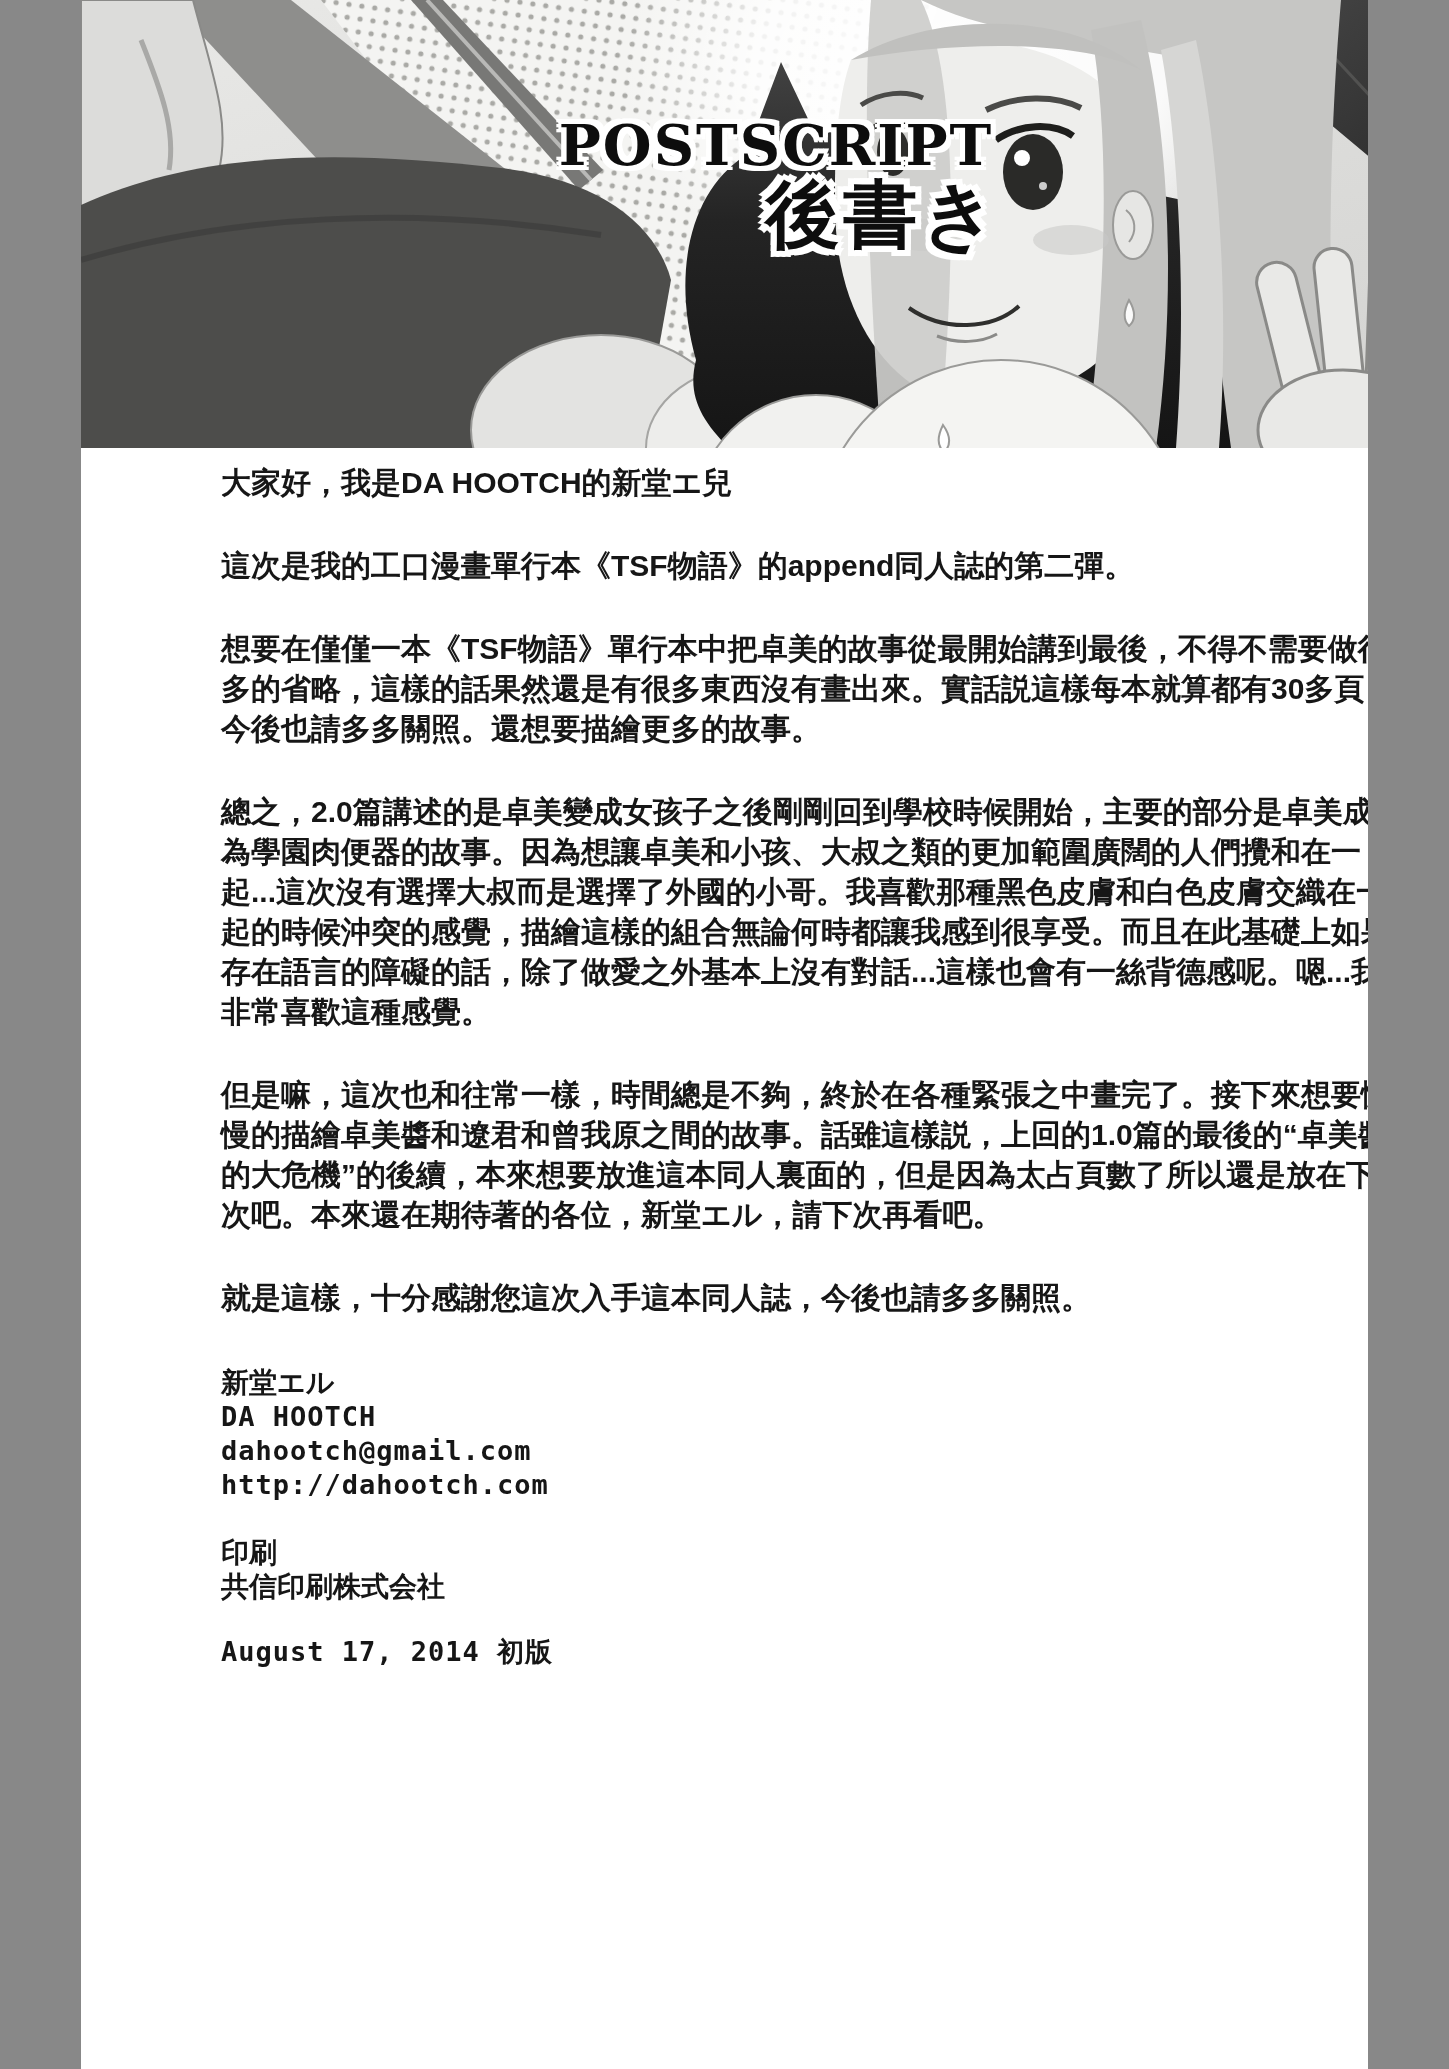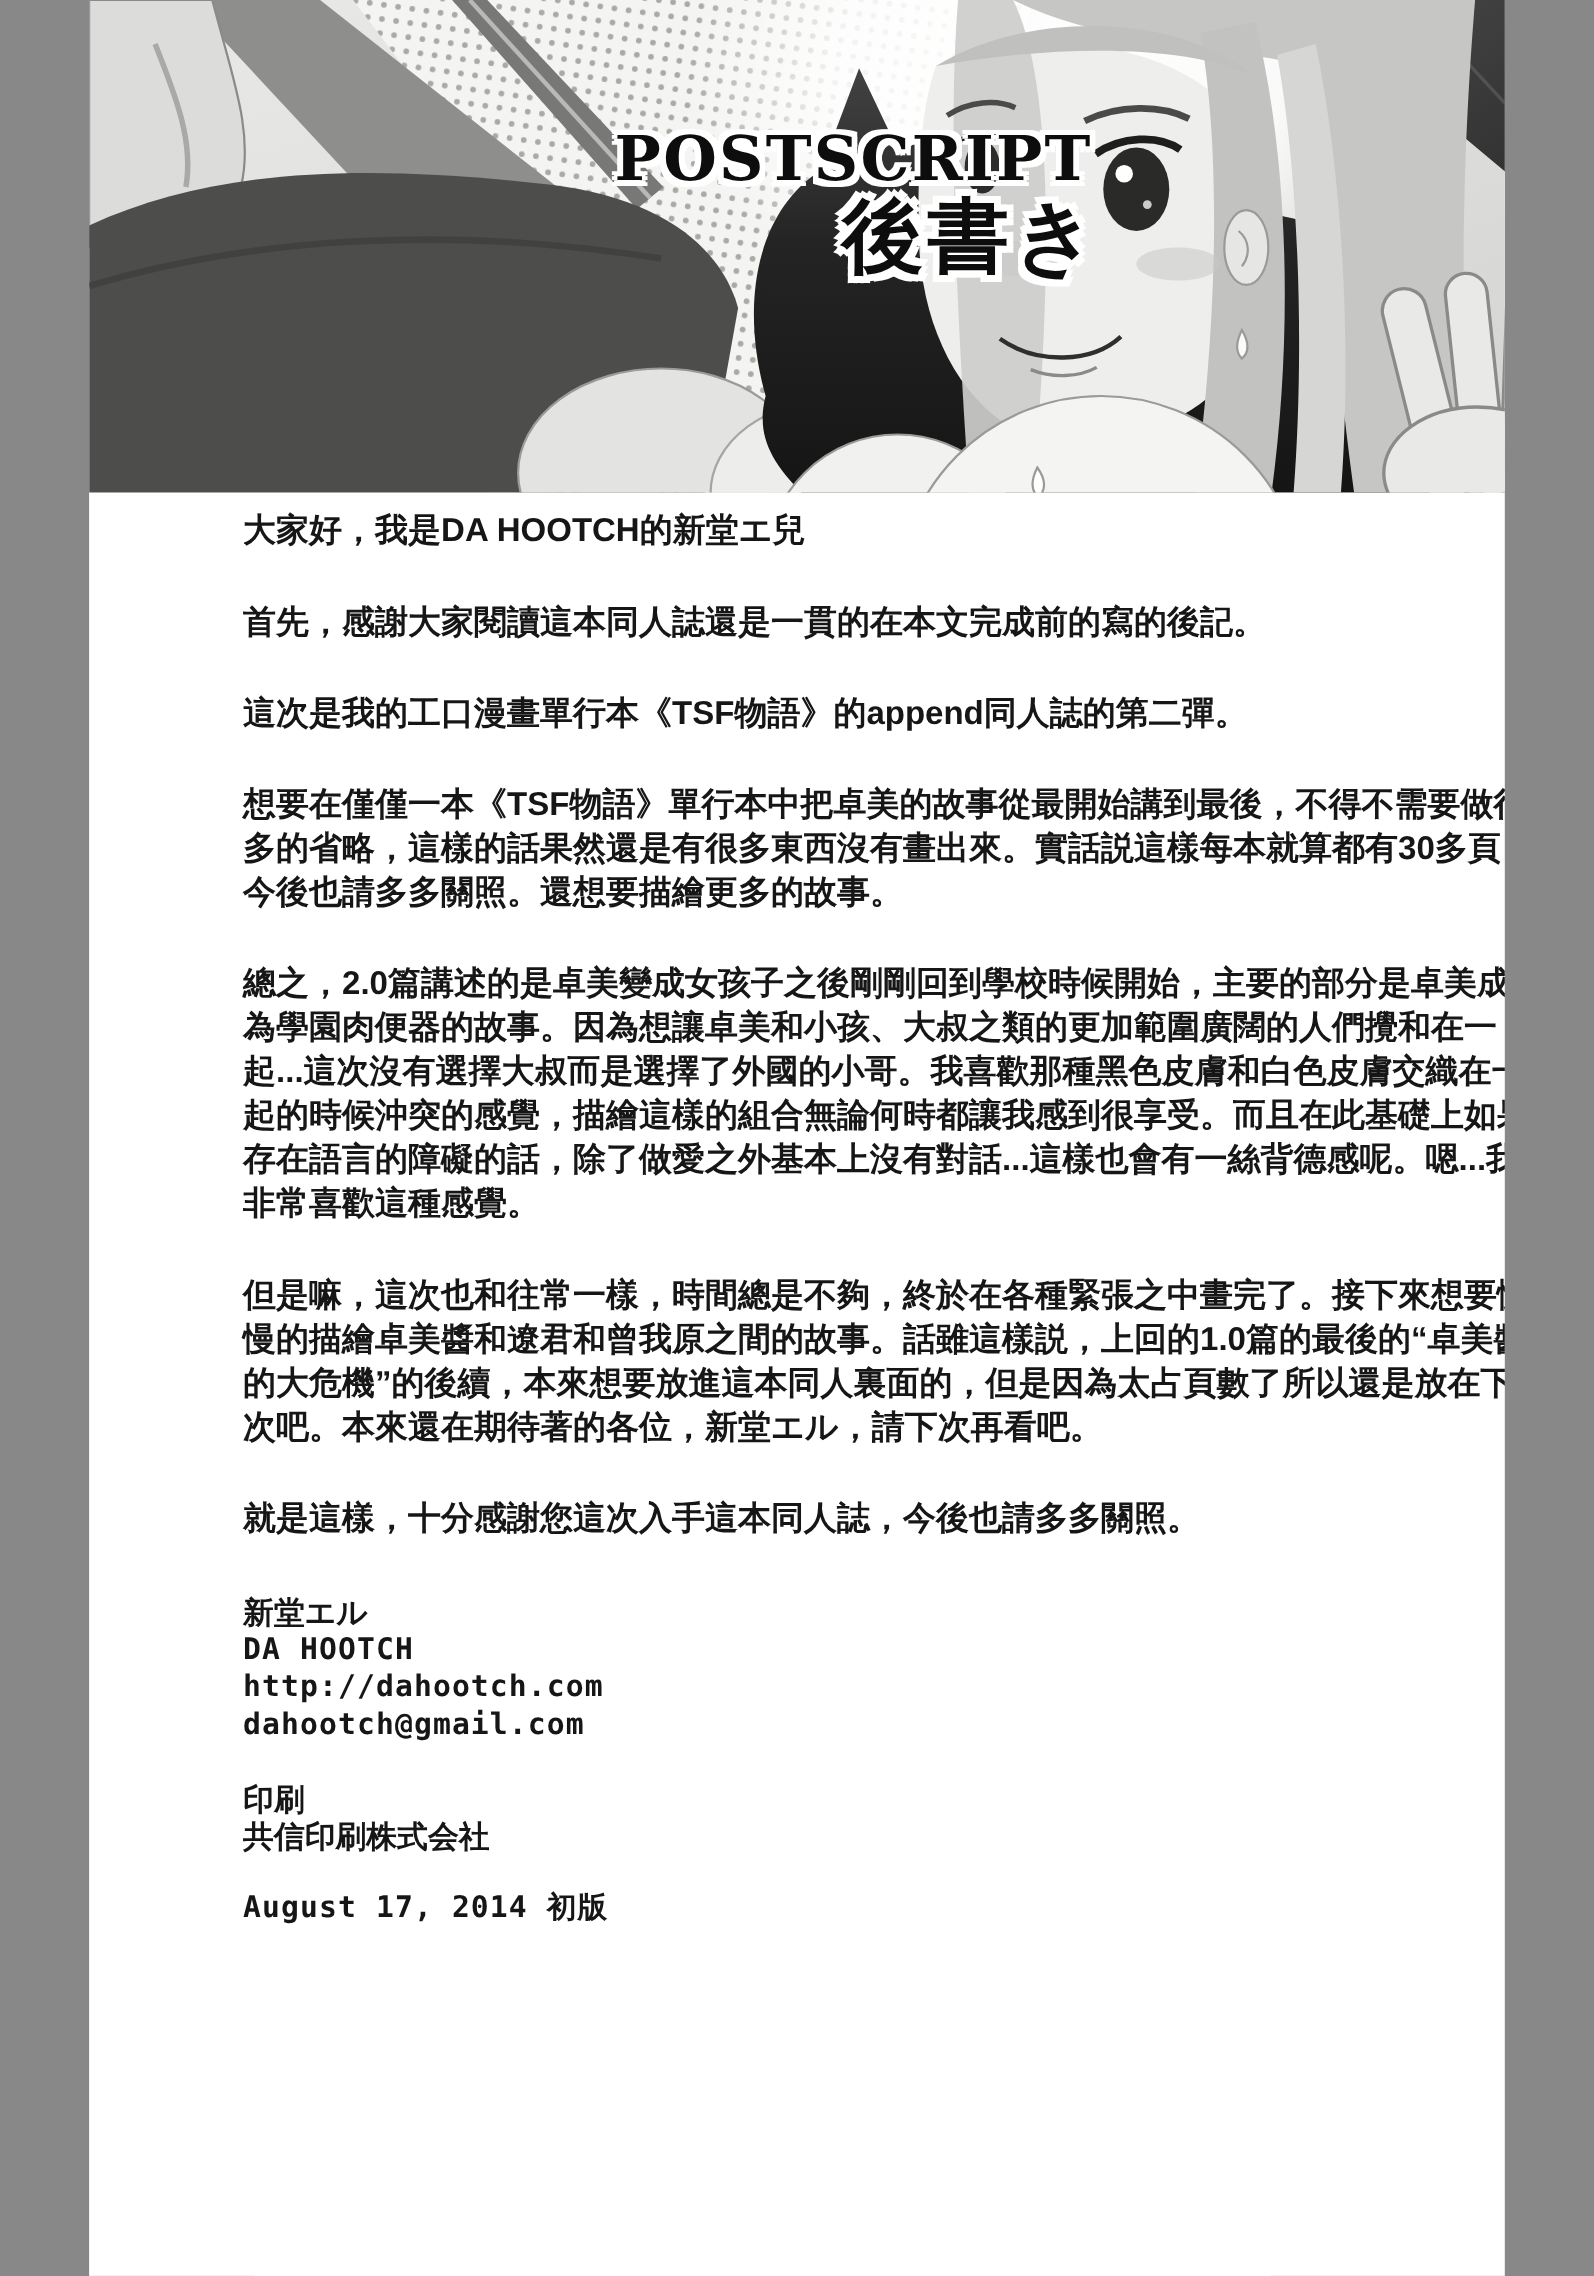--- a/index.html
+++ b/index.html
@@ -166,31 +166,30 @@
       <polygon points="1355,320 1449,270 1449,448 1330,448" fill="#d8d8d6"></polygon>
       <polygon points="1390,300 1449,268 1449,330" fill="#bdbdbb"></polygon>
     </svg>
 
     <div class="title-en">POSTSCRIPT</div>
     <div class="title-jp">後書き</div>
   </div>
 
   <div class="body-text">
     <p>大家好，我是DA HOOTCH的新堂エ兒</p>
-    <p>首先，感謝大家閱讀這本同人誌還是一貫的在本文完成前的寫的後記。</p>
     <p>這次是我的工口漫畫單行本《TSF物語》的append同人誌的第二彈。</p>
     <p>想要在僅僅一本《TSF物語》單行本中把卓美的故事從最開始講到最後，不得不需要做很多的省略，這樣的話果然還是有很多東西沒有畫出來。實話説這樣每本就算都有30多頁，今後也請多多關照。還想要描繪更多的故事。</p>
     <p>總之，2.0篇講述的是卓美變成女孩子之後剛剛回到學校時候開始，主要的部分是卓美成為學園肉便器的故事。因為想讓卓美和小孩、大叔之類的更加範圍廣闊的人們攪和在一起...這次沒有選擇大叔而是選擇了外國的小哥。我喜歡那種黑色皮膚和白色皮膚交織在一起的時候沖突的感覺，描繪這樣的組合無論何時都讓我感到很享受。而且在此基礎上如果存在語言的障礙的話，除了做愛之外基本上沒有對話...這樣也會有一絲背德感呢。嗯...我非常喜歡這種感覺。</p>
     <p>但是嘛，這次也和往常一樣，時間總是不夠，終於在各種緊張之中畫完了。接下來想要慢慢的描繪卓美醬和遼君和曾我原之間的故事。話雖這樣説，上回的1.0篇的最後的“卓美醬的大危機”的後續，本來想要放進這本同人裏面的，但是因為太占頁數了所以還是放在下次吧。本來還在期待著的各位，新堂エル，請下次再看吧。</p>
     <p>就是這樣，十分感謝您這次入手這本同人誌，今後也請多多關照。</p>
 
     <div class="credits">
       <div class="credit-line cjk-bold">新堂エル</div>
       <div class="credit-line mono">DA HOOTCH</div>
+      <div class="credit-line mono">dahootch@gmail.com</div>
       <div class="credit-line mono">http://dahootch.com</div>
-      <div class="credit-line mono">dahootch@gmail.com</div>
       <div class="credit-line cjk-bold gap-print">印刷</div>
       <div class="credit-line cjk-bold">共信印刷株式会社</div>
       <div class="credit-line mono gap-date">August 17, 2014 初版</div>
     </div>
   </div>
 
 </div>
 
 </body></html>

